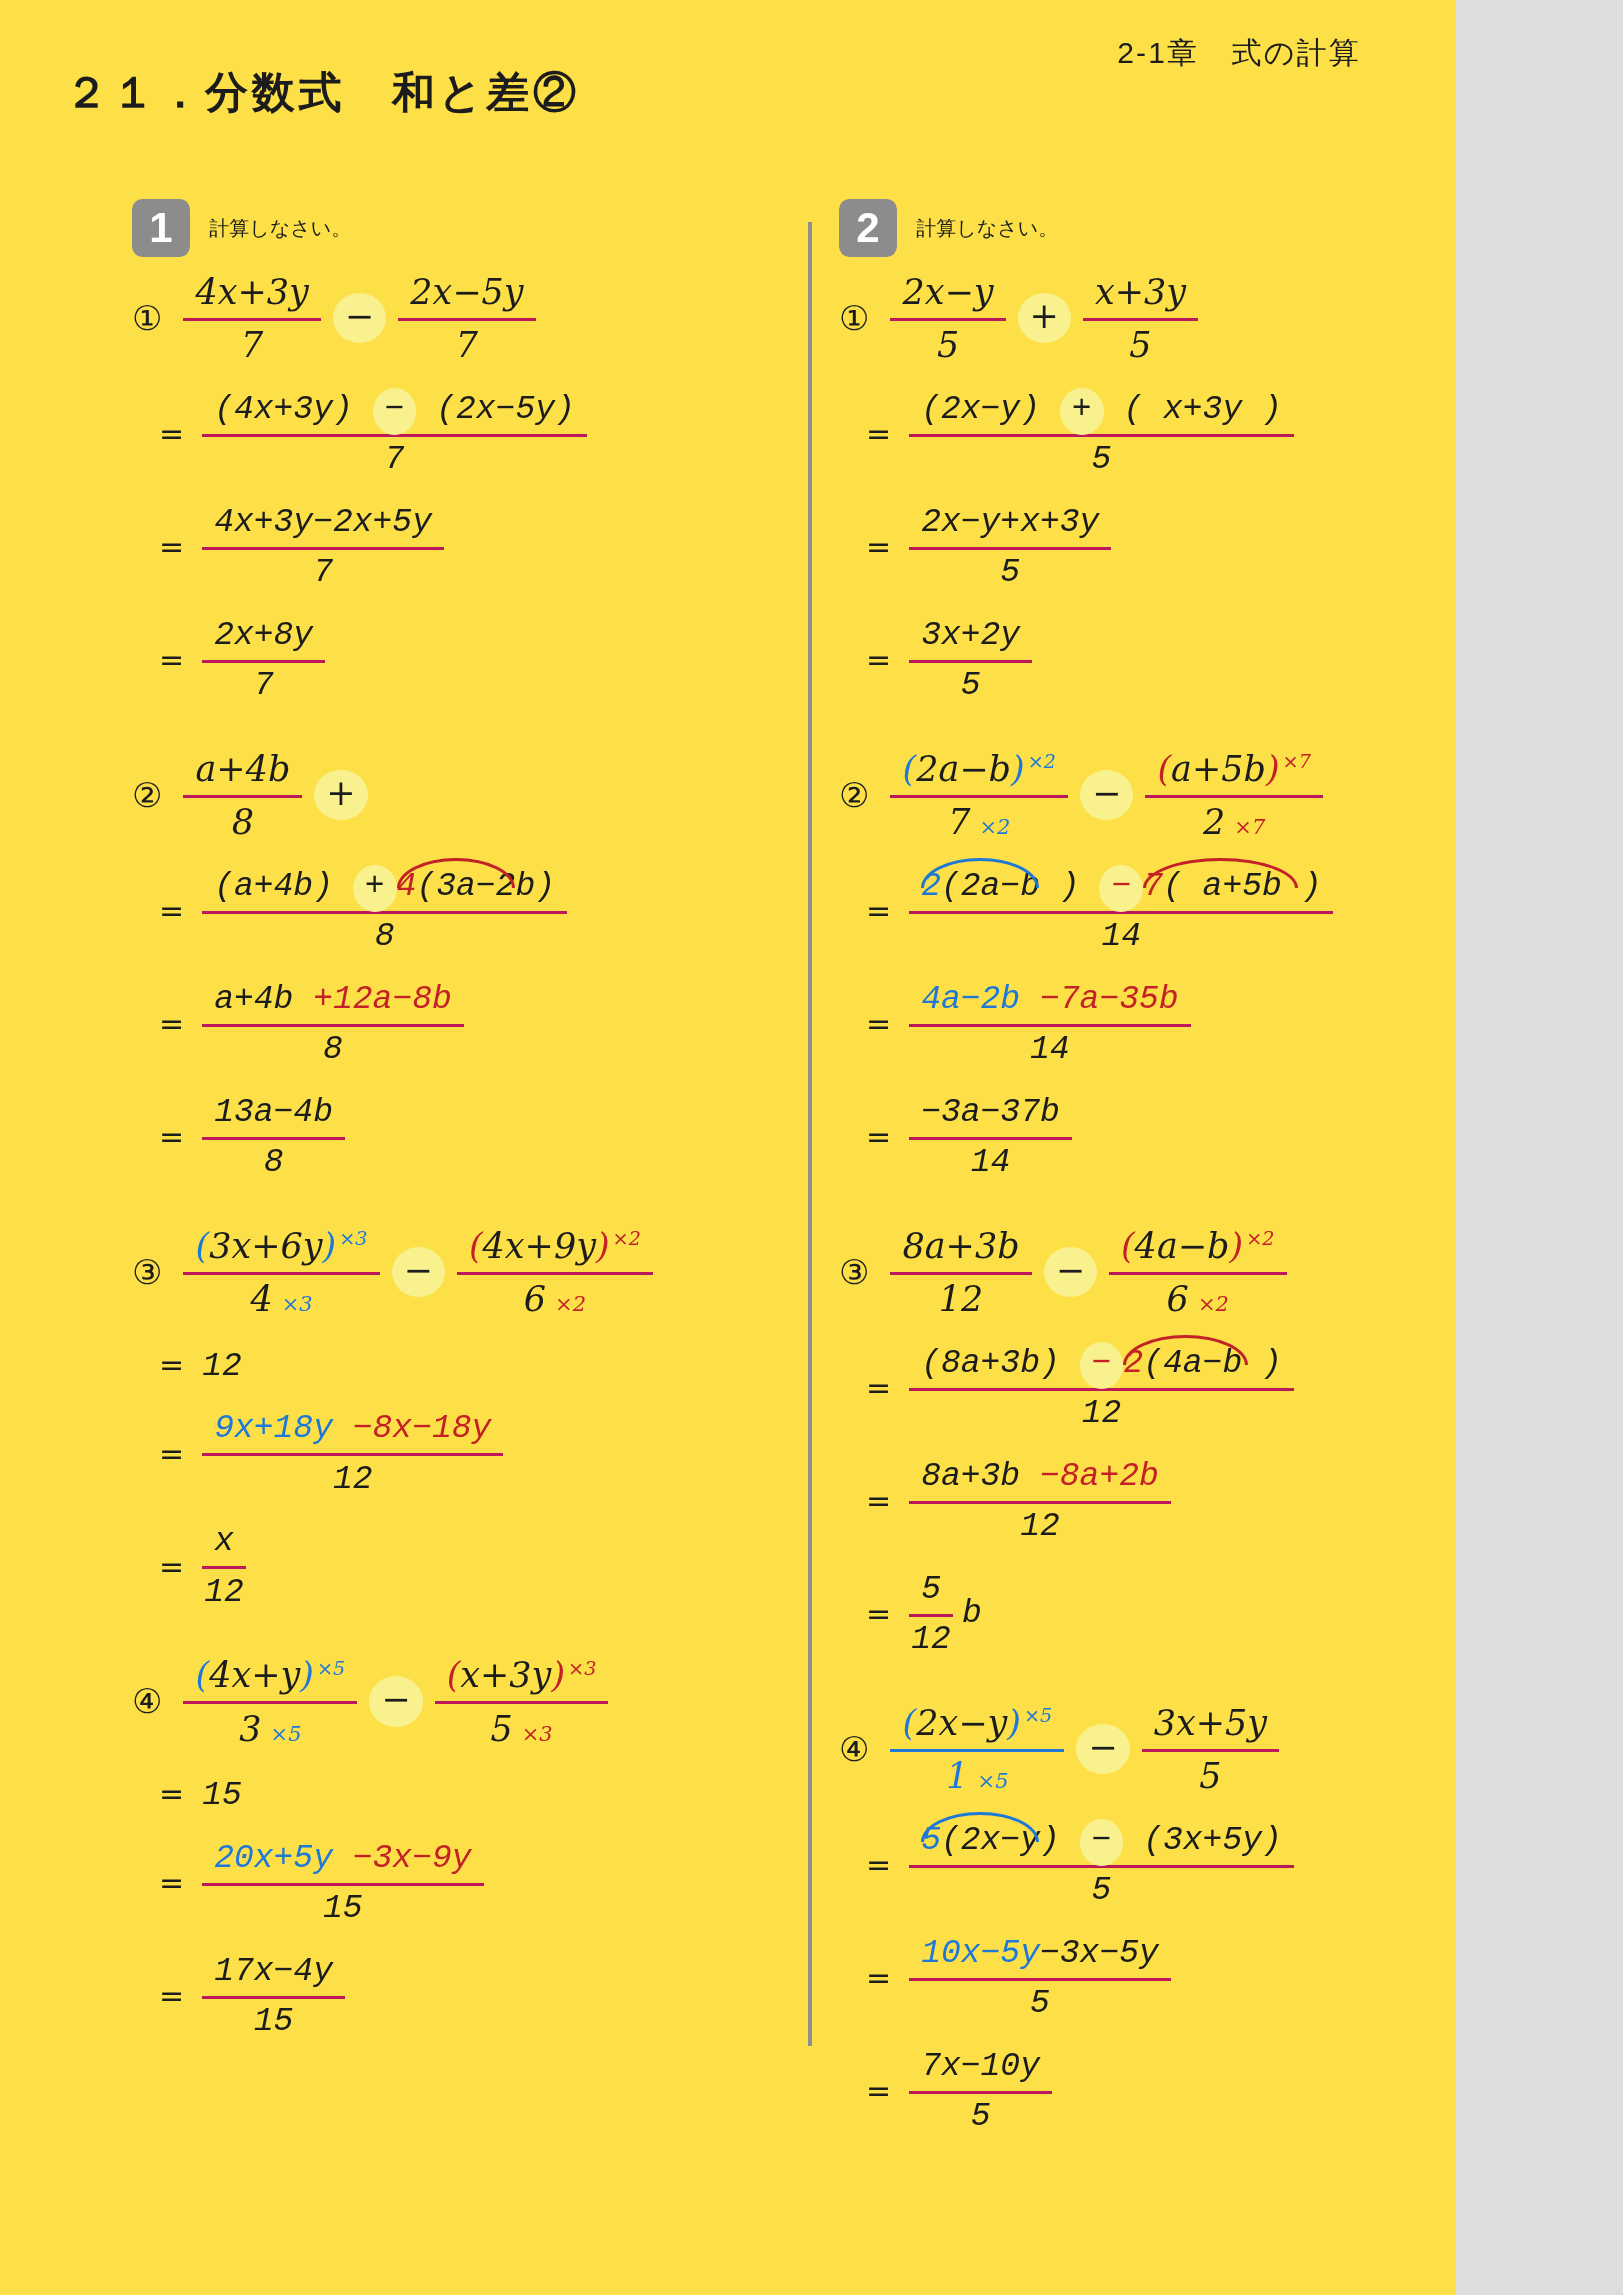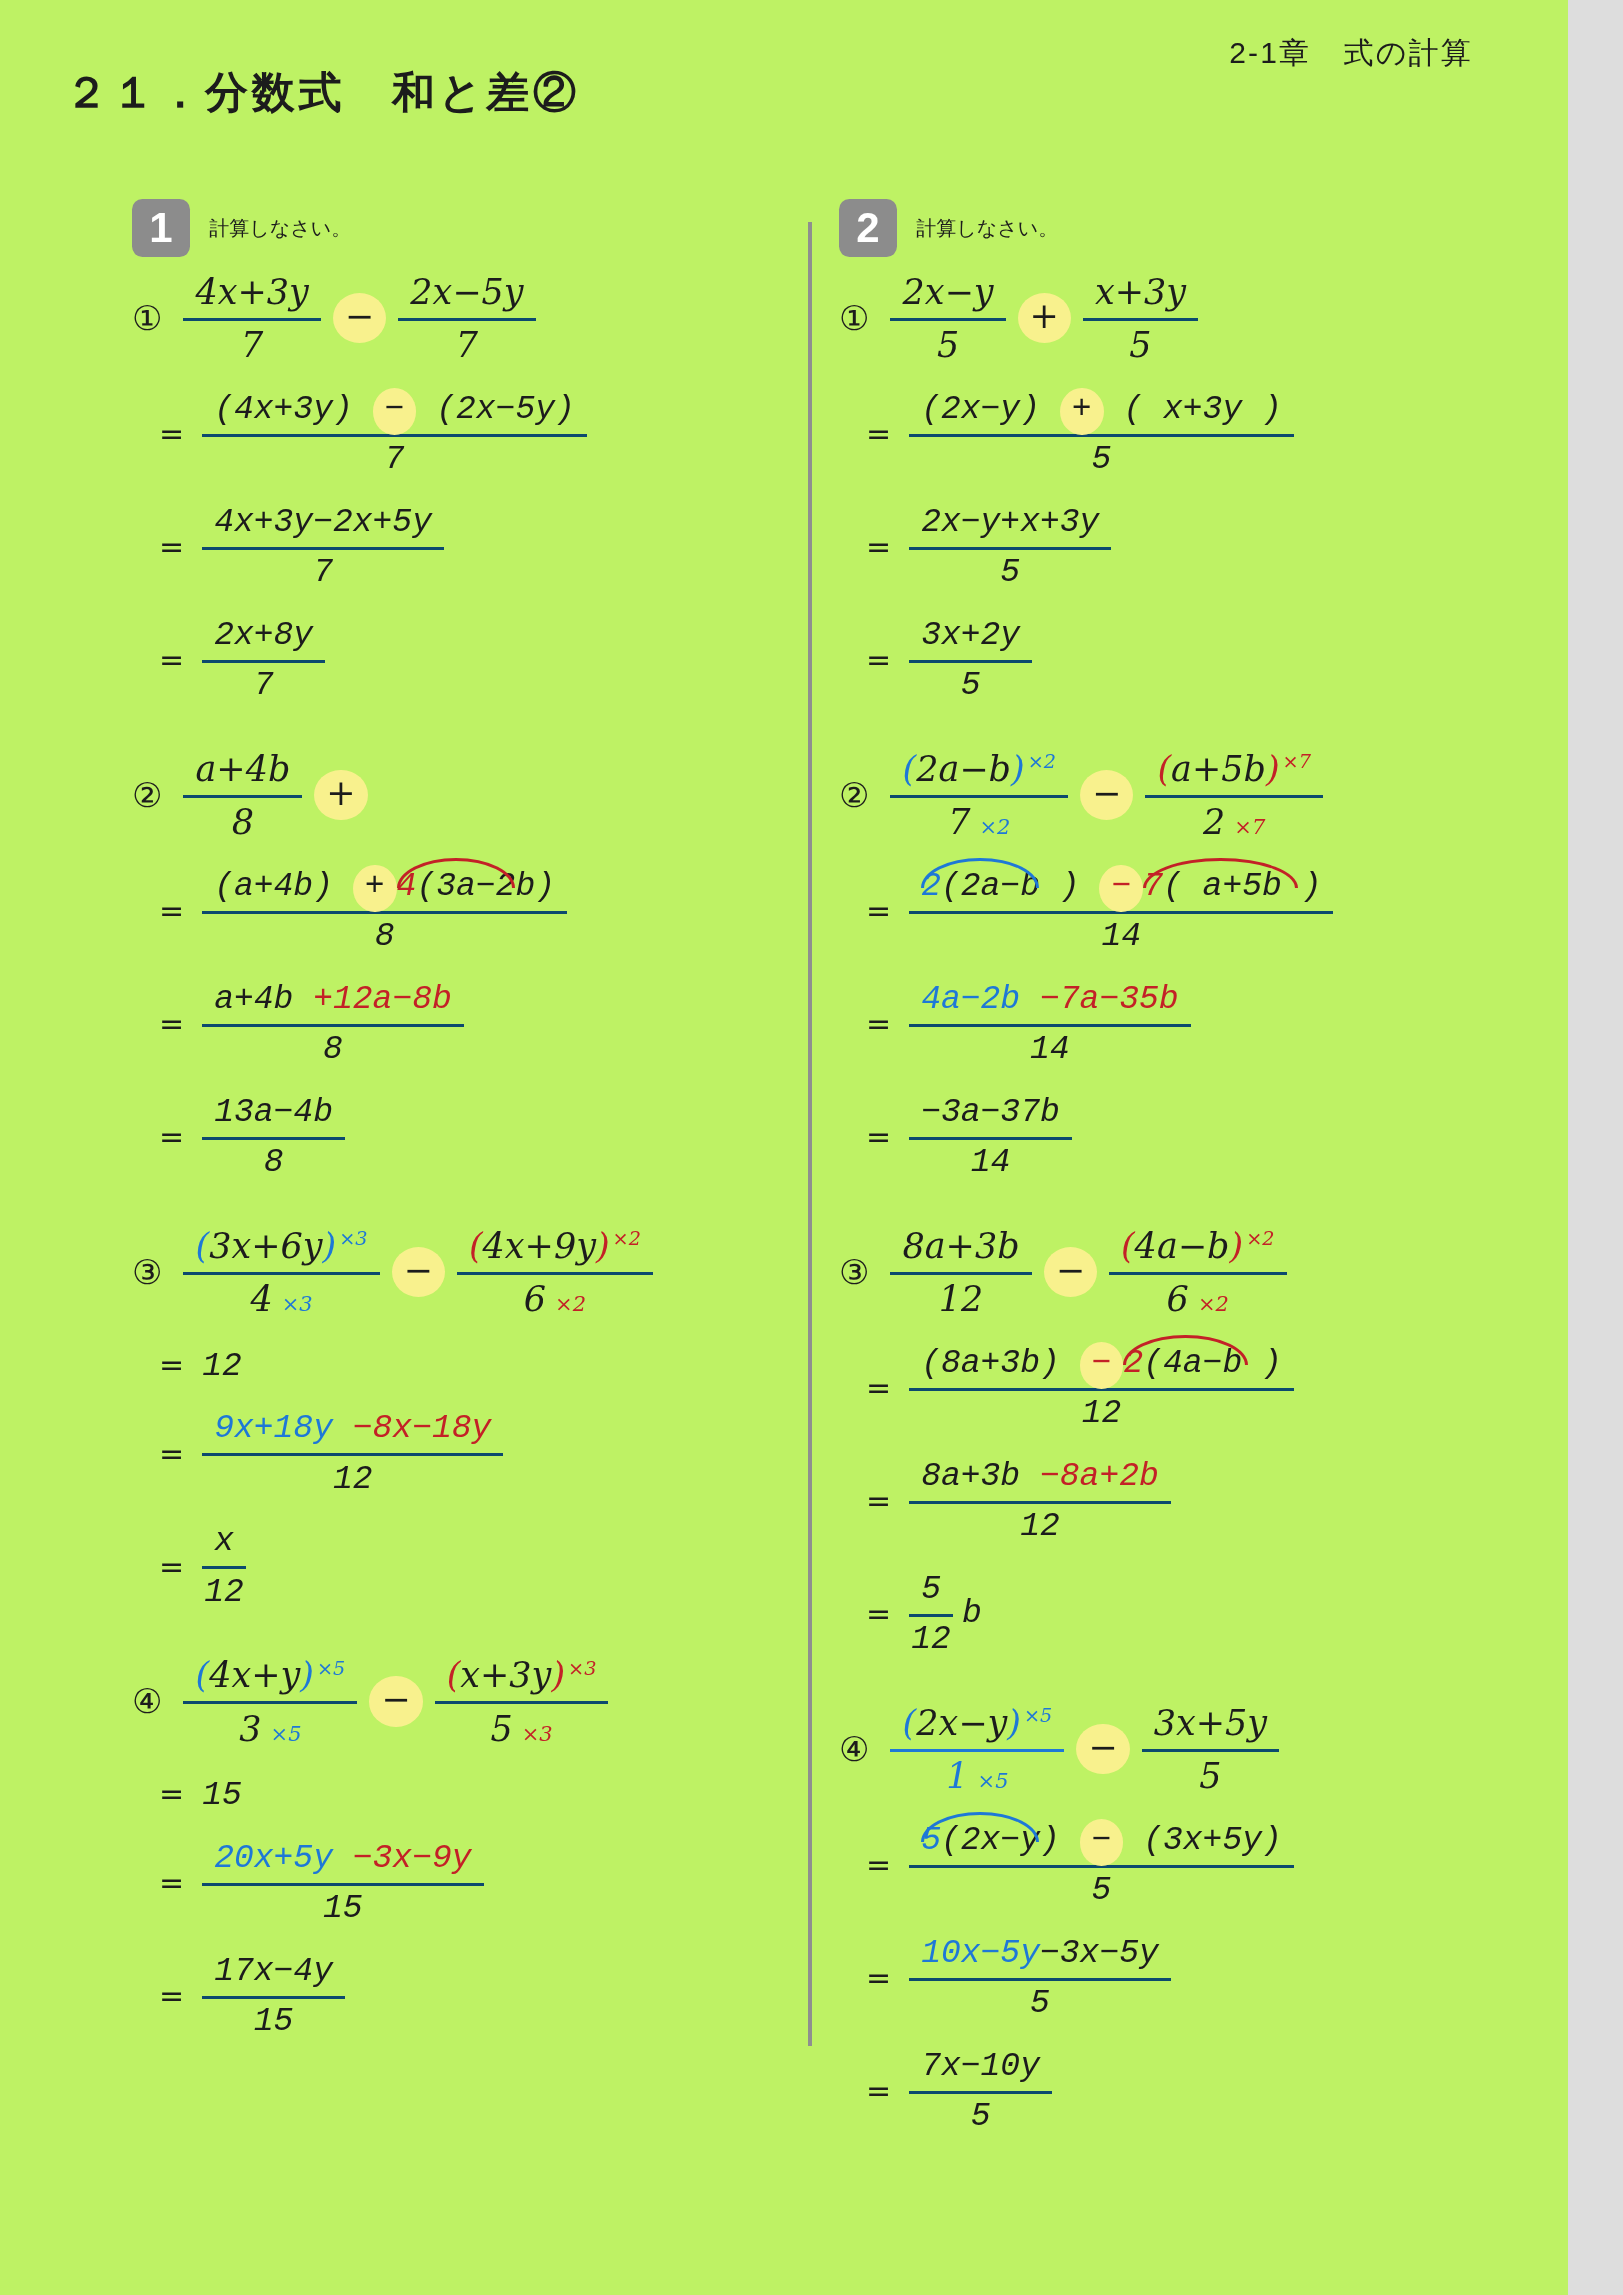--- a/index.html
+++ b/index.html
@@ -1,33 +1,33 @@
 <!DOCTYPE html>
 <html style="font-size:12px"><head>
 <meta charset="utf-8">
 <style>
   html,body{margin:0;padding:0;background:#ddd;}
-  .page{position:relative;width:1568px;height:2295px;background:#bef264;overflow:hidden;
+  .page{position:relative;width:1456px;height:2295px;background:#fde047;overflow:hidden;
         font-family:"Liberation Sans",sans-serif;color:#1c1c1c;}
   .chapter{position:absolute;top:33px;right:95px;font-size:30px;letter-spacing:2.2px;}
   .title{position:absolute;top:64px;left:65px;font-size:43px;font-weight:bold;letter-spacing:3.7px;}
   .divider{position:absolute;left:808px;top:222px;width:3.7px;height:1824px;background:#8f8f8f;}
   .section{position:absolute;top:199px;width:684px;}
   .section.left{left:132px;}
   .section.right{left:839px;}
   .sec-head{display:flex;align-items:center;gap:19.3px;margin-bottom:1.5px;}
   .badge{width:58px;height:58px;background:#8c8c8c;border-radius:10.4px;color:#fff;
          font-size:42px;font-weight:bold;display:flex;align-items:center;justify-content:center;
          font-family:"Liberation Sans",sans-serif;}
   .instruction{font-size:20px;}
   .problem{margin:13.4px 0 43px 0;}
   .given{display:flex;align-items:center;margin:10.4px 0 4.5px 0;}
   .pnum{font-size:34px;margin-right:21px;flex:none;}
   .frac{display:inline-flex;flex-direction:column;align-items:center;text-align:center;}
-  .fnum{display:block;padding:1.5px 12px 6px 12px;border-bottom:3px solid #0c4a6e;white-space:nowrap;}
+  .fnum{display:block;padding:1.5px 12px 6px 12px;border-bottom:3px solid #be185d;white-space:nowrap;}
   .fden{display:block;padding-top:4.5px;white-space:nowrap;}
   .printed{font-family:"DejaVu Serif",serif;font-style:italic;font-size:35px;}
   .hand{font-family:Liberation Mono, monospace;font-style:italic;font-size:33px;}
   .hand .fnum{border-bottom-width:3.7px;}
   .op{margin:0 12px;flex:none;}
   .hl{background:#f8f18d;border-radius:50%;padding:3px 12px 7.4px 12px;}
   .step{display:flex;align-items:center;margin:24px 0;position:relative;}
   .eq{font-size:30px;margin:0 18px 0 27px;font-family:"DejaVu Sans",sans-serif;font-style:normal;flex:none;}
   .tail{margin-left:9px;}
   .seg{white-space:pre;}

